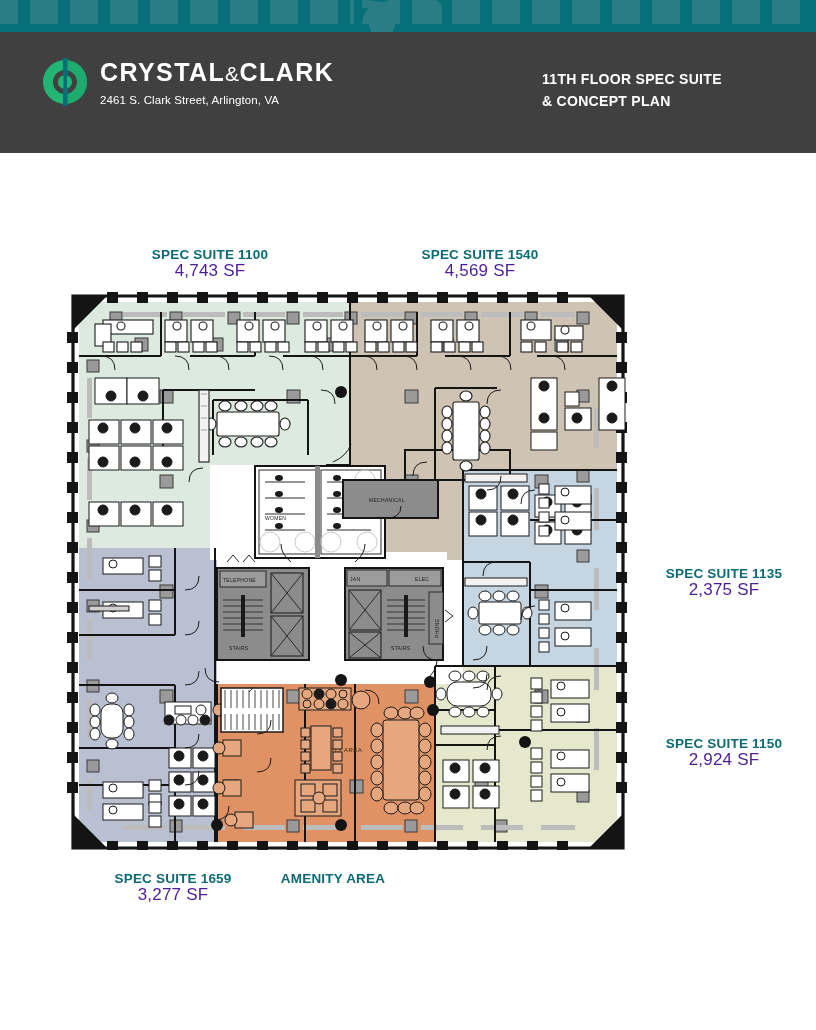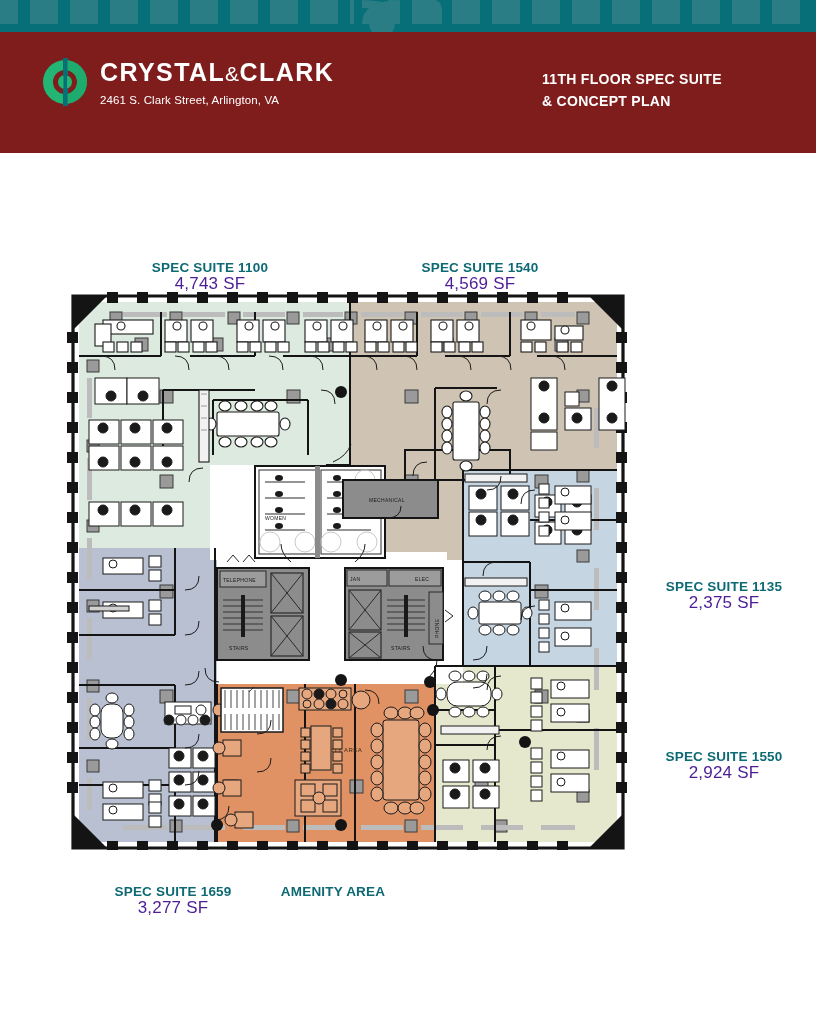--- a/index.html
+++ b/index.html
@@ -14,21 +14,21 @@
     position: relative;
     overflow: hidden;
   }
 
   
   .header {
     position: absolute;
     left: 0; top: 0;
     width: 816px;
     height: 153px;
-    background: #7f1d1d;
+    background: #404040;
     overflow: hidden;
   }
   .header-pattern {
     position: absolute;
     left: 0; top: 0;
     width: 816px;
     height: 32px;
     overflow: hidden;
   }
   .brand {
@@ -78,21 +78,20 @@
     font-weight: bold;
     line-height: 22px;
     letter-spacing: 0.3px;
   }
 
   
   .plan-label {
     position: absolute;
     text-align: center;
     line-height: 16px;
-    margin-top: 13px;
   }
   .plan-label .lbl-title {
     display: block;
     color: #0d6a74;
     font-size: 13.5px;
     font-weight: bold;
     letter-spacing: 0.2px;
     white-space: nowrap;
   }
   .plan-label .lbl-sf {
@@ -202,21 +201,21 @@
   <span class="lbl-title">SPEC SUITE 1540</span>
   <span class="lbl-sf">4,569 SF</span>
 </div>
 
 <div class="plan-label" style="left:640px;top:566px;width:168px;">
   <span class="lbl-title">SPEC SUITE 1135</span>
   <span class="lbl-sf">2,375 SF</span>
 </div>
 
 <div class="plan-label" style="left:640px;top:736px;width:168px;">
-  <span class="lbl-title">SPEC SUITE 1550</span>
+  <span class="lbl-title">SPEC SUITE 1150</span>
   <span class="lbl-sf">2,924 SF</span>
 </div>
 
 <div class="plan-label" style="left:78px;top:871px;width:190px;">
   <span class="lbl-title">SPEC SUITE 1659</span>
   <span class="lbl-sf">3,277 SF</span>
 </div>
 
 <div class="plan-label" style="left:248px;top:871px;width:170px;">
   <span class="lbl-title">AMENITY AREA</span>

